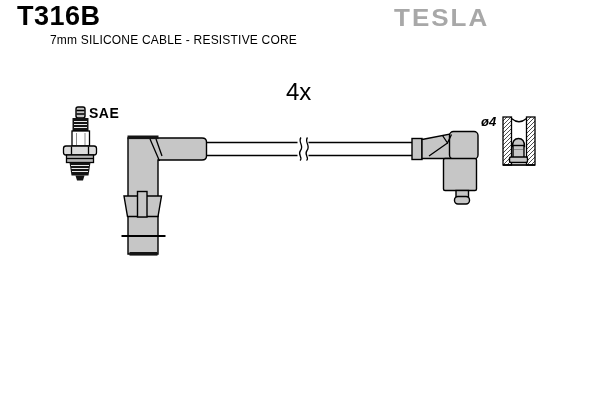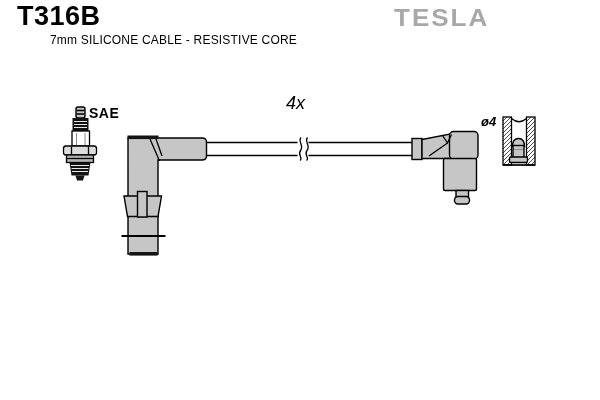--- a/index.html
+++ b/index.html
@@ -14,21 +14,21 @@
     position:relative;width:600px;height:400px;overflow:hidden;
     background:var(--background);
     font-family:"Liberation Sans","DejaVu Sans",sans-serif;
     color:#000;
   }
   .abs{position:absolute;white-space:nowrap;}
   .part-number{left:17px;top:1px;font-size:27px;font-weight:bold;letter-spacing:.5px;}
   .subtitle{left:18px;top:33px;font-size:12px;letter-spacing:.2px;margin-left:32px;}
   .brand{left:394px;top:4px;font-size:26px;font-weight:bold;color:var(--brand-gray);
          letter-spacing:2px;transform:scaleY(.92);transform-origin:top left;}
-  .qty-label{left:286px;top:93px;font-size:18px;font-style:italic;}
+  .qty-label{left:286px;top:78px;font-size:24px;}
   .sae-label{left:89px;top:105px;font-size:14px;font-weight:bold;letter-spacing:.5px;text-align:right;}
   .dia-label{left:481px;top:114px;font-size:13px;font-weight:bold;font-style:italic;text-align:right;}
   svg{position:absolute;left:0;top:0;}
   .part{fill:var(--part-fill);stroke:var(--outline);stroke-width:1.4;}
   .dark{fill:var(--part-dark);stroke:none;}
   .ln{stroke:var(--outline);stroke-width:1.3;fill:none;}
   .thin{stroke:#8c8c8c;stroke-width:1;fill:none;}
   .wht{stroke:#e8e8e8;stroke-width:1;fill:none;}
 </style>
 </head>

